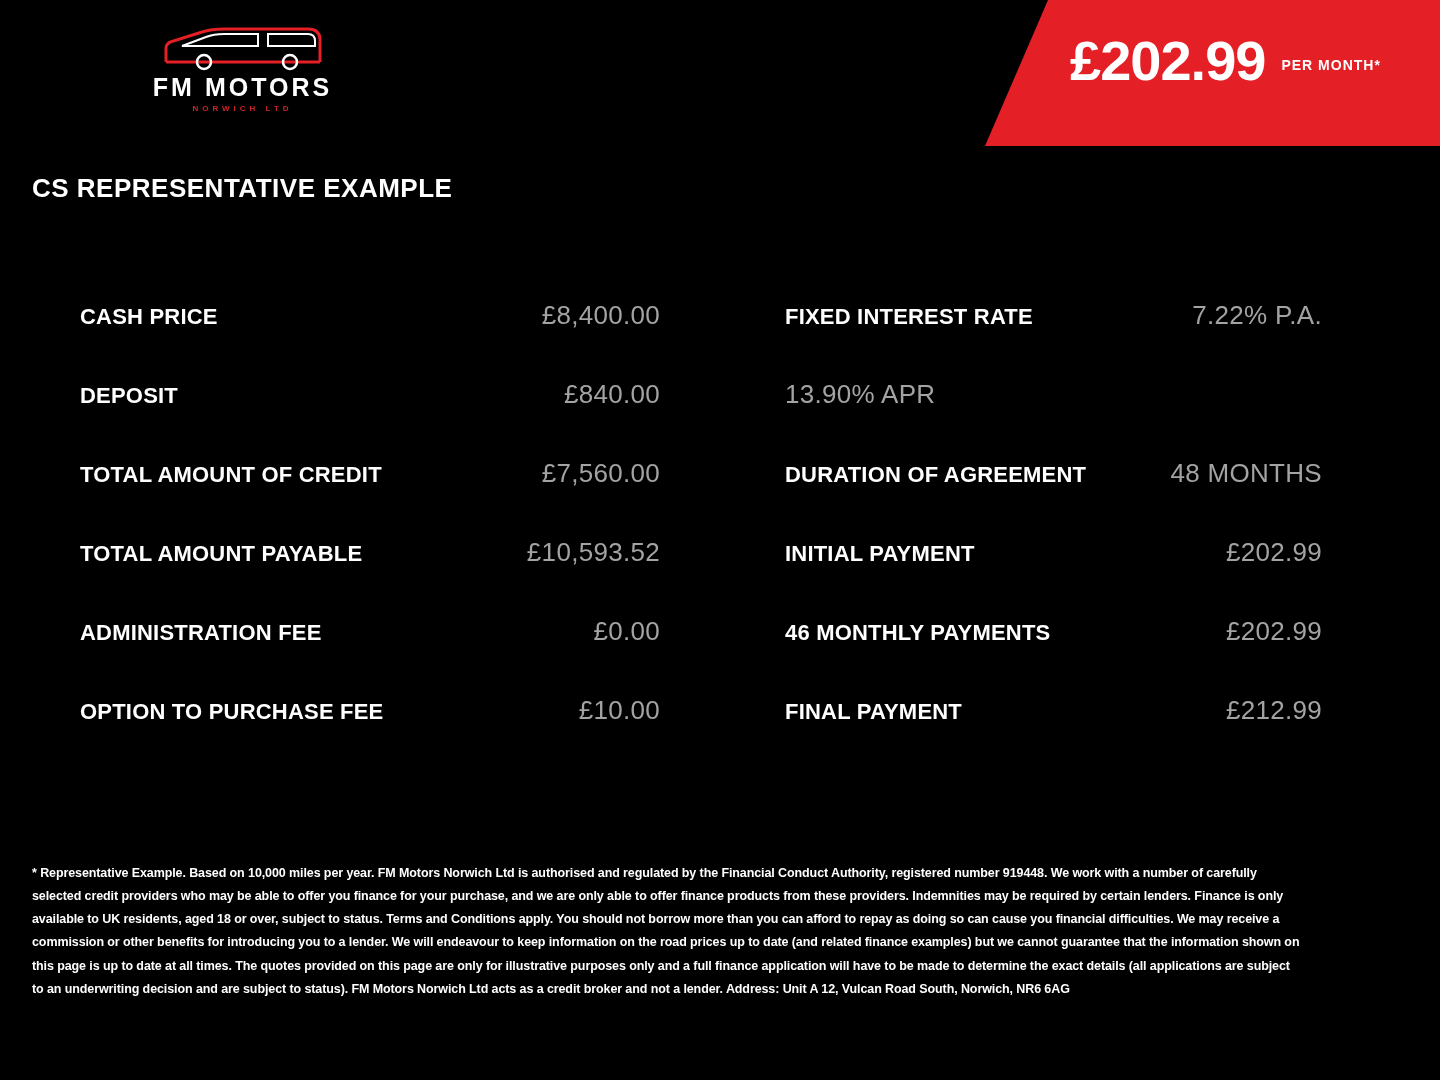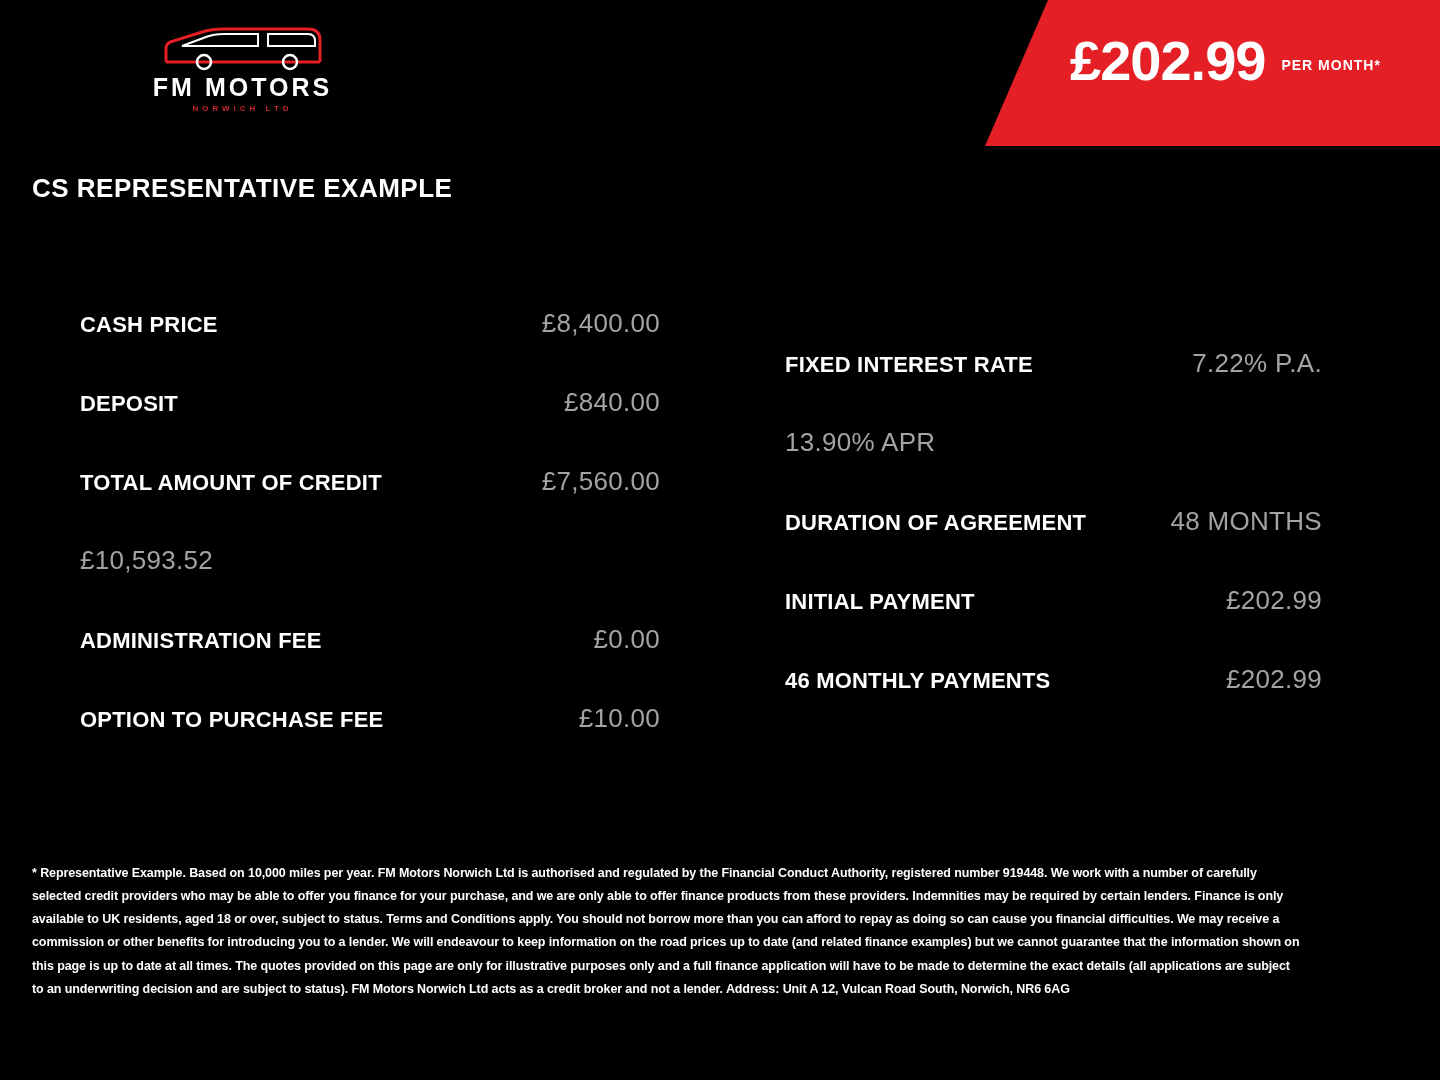--- a/index.html
+++ b/index.html
@@ -133,21 +133,20 @@
     color: #ffffff;
     letter-spacing: 0.2px;
     white-space: nowrap;
   }
   .row-value {
     font-size: 26px;
     font-weight: normal;
     color: #a3a3a3;
     letter-spacing: 0.3px;
     white-space: nowrap;
-    margin-top: 8px;
   }
 
   
   .disclaimer {
     position: absolute;
     left: 32px;
     top: 862px;
     width: 1270px;
     font-size: 12.5px;
     line-height: 1.85;
@@ -193,20 +192,21 @@
     </div>
     <div class="row">
       <span class="row-label">DEPOSIT</span>
       <span class="row-value">£840.00</span>
     </div>
     <div class="row">
       <span class="row-label">TOTAL AMOUNT OF CREDIT</span>
       <span class="row-value">£7,560.00</span>
     </div>
     <div class="row">
+      <span class="row-label">TOTAL AMOUNT PAYABLE</span>
       <span class="row-value">£10,593.52</span>
     </div>
     <div class="row">
       <span class="row-label">ADMINISTRATION FEE</span>
       <span class="row-value">£0.00</span>
     </div>
     <div class="row">
       <span class="row-label">OPTION TO PURCHASE FEE</span>
       <span class="row-value">£10.00</span>
     </div>
@@ -225,17 +225,21 @@
       <span class="row-value">48 MONTHS</span>
     </div>
     <div class="row">
       <span class="row-label">INITIAL PAYMENT</span>
       <span class="row-value">£202.99</span>
     </div>
     <div class="row">
       <span class="row-label">46 MONTHLY PAYMENTS</span>
       <span class="row-value">£202.99</span>
     </div>
+    <div class="row">
+      <span class="row-label">FINAL PAYMENT</span>
+      <span class="row-value">£212.99</span>
+    </div>
   </div>
 
 </div>
 
 <div class="disclaimer">* Representative Example. Based on 10,000 miles per year. FM Motors Norwich Ltd is authorised and regulated by the Financial Conduct Authority, registered number 919448. We work with a number of carefully selected credit providers who may be able to offer you finance for your purchase, and we are only able to offer finance products from these providers. Indemnities may be required by certain lenders. Finance is only available to UK residents, aged 18 or over, subject to status. Terms and Conditions apply. You should not borrow more than you can afford to repay as doing so can cause you financial difficulties. We may receive a commission or other benefits for introducing you to a lender. We will endeavour to keep information on the road prices up to date (and related finance examples) but we cannot guarantee that the information shown on this page is up to date at all times. The quotes provided on this page are only for illustrative purposes only and a full finance application will have to be made to determine the exact details (all applications are subject to an underwriting decision and are subject to status). FM Motors Norwich Ltd acts as a credit broker and not a lender. Address: Unit  A 12, Vulcan Road South, Norwich, NR6 6AG</div>
 
 </body></html>

